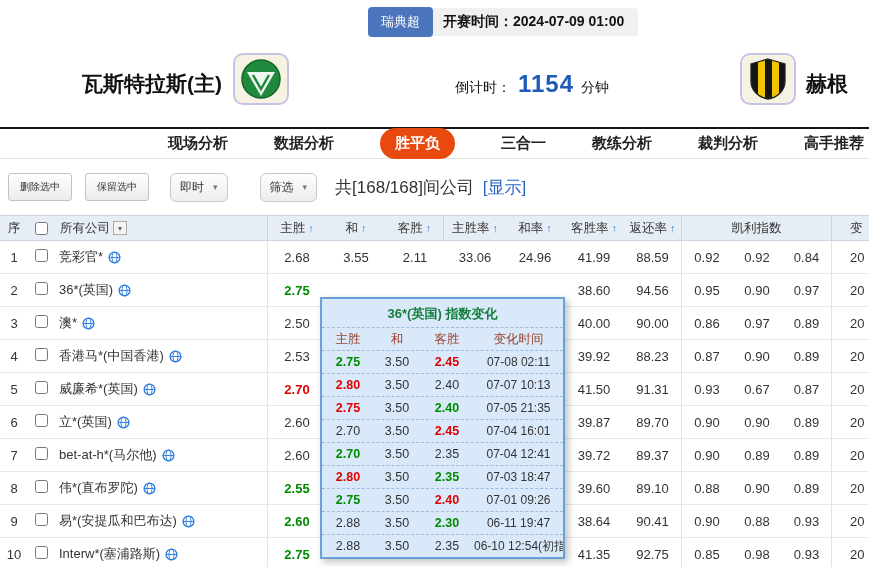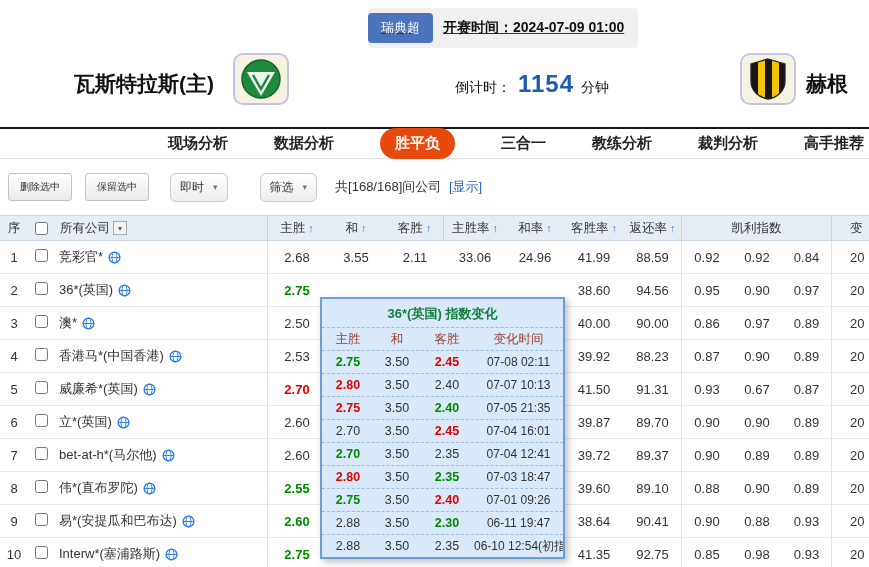--- a/index.html
+++ b/index.html
@@ -4,26 +4,26 @@
 <style>
   * { box-sizing: border-box; }
   html,body { margin:0; padding:0; }
   body {
     width:869px; height:567px; overflow:hidden; position:relative;
     background:#fff; font-family:"Liberation Sans","DejaVu Sans",sans-serif;
     color:#333;
   }
   
   .match-header { position:relative; height:127px; background:#fff; }
-  .league-strip { position:absolute; left:368px; top:8px; height:40px; display:flex; align-items:center;
-    background:#f0f0f0; border-radius:4px; padding-right:14px; gap:10px;text-decoration:underline; }
+  .league-strip { position:absolute; left:368px; top:8px; height:28px; display:flex; align-items:center;
+    background:#f0f0f0; border-radius:4px; padding-right:14px; gap:10px; }
   .league-badge { background:#4a74bc; color:#fff; font-size:13px; padding:6px 13px; border-radius:4px; cursor:pointer; }
   .kickoff { font-size:14px; font-weight:bold; color:#111; white-space:nowrap; }
   .team-name { position:absolute; top:70px; font-size:21px; font-weight:bold; color:#111; white-space:nowrap; }
-  .home-name { left:74px; }
+  .home-name { left:82px; }
   .away-name { left:806px; }
   .logo-badge { position:absolute; top:53px; width:56px; height:52px; background:#f7f3e3;
     border:2px solid #c9c2e6; border-radius:10px; display:flex; align-items:center; justify-content:center; }
   .home-logo { left:233px; }
   .away-logo { left:740px; }
   .countdown { position:absolute; left:455px; top:70px; display:flex; align-items:baseline; gap:7px; }
   .cd-label,.cd-unit { font-size:14px; color:#111; }
   .cd-value { font-size:24px; font-weight:bold; color:#1e5bb8; letter-spacing:1px; }
   
   .tab-bar { height:32px; border-top:2px solid #151515; border-bottom:1px solid #e2e2e2;
@@ -33,21 +33,21 @@
   
   .toolbar { height:56px; display:flex; align-items:center; padding-left:8px; }
   .btn { background:linear-gradient(#fefefe,#ebebeb); border:1px solid #c2c2c2; border-radius:3px;
     font-size:10px; color:#333; padding:6px 11px; font-family:inherit; cursor:pointer; }
   .btn + .btn { margin-left:13px; }
   .dd { background:linear-gradient(#fefefe,#ededed); border:1px solid #c9c9c9; border-radius:6px;
     font-size:12px; color:#333; padding:5px 9px; display:flex; align-items:center; gap:9px; cursor:pointer; }
   .dd .arr { font-size:9px; color:#777; }
   .dd-instant { margin-left:21px; }
   .dd-filter { margin-left:32px; }
-  .count { margin-left:18px; font-size:13px; color:#333; }
+  .count { margin-left:18px; font-size:17px; color:#333; }
   .count .show { color:#2a64c5; cursor:pointer; text-decoration:none; margin-left:4px; }
   
   .thead-row,.trow { display:grid;
     grid-template-columns:28px 26px 214px 58px 60px 58px 62px 58px 60px 58px 50px 50px 50px 37px;
     align-items:center; }
   .thead-row { height:26px; background:#e6edf5; border-top:1px solid #c9d5e3; border-bottom:1px solid #c9d5e3;
     font-size:12.5px; color:#333; }
   .hc { display:flex; align-items:center; justify-content:center; gap:3px; height:100%; }
   .hc.company-h { justify-content:flex-start; padding-left:6px; }
   .hc.kelly { grid-column:span 3; }

